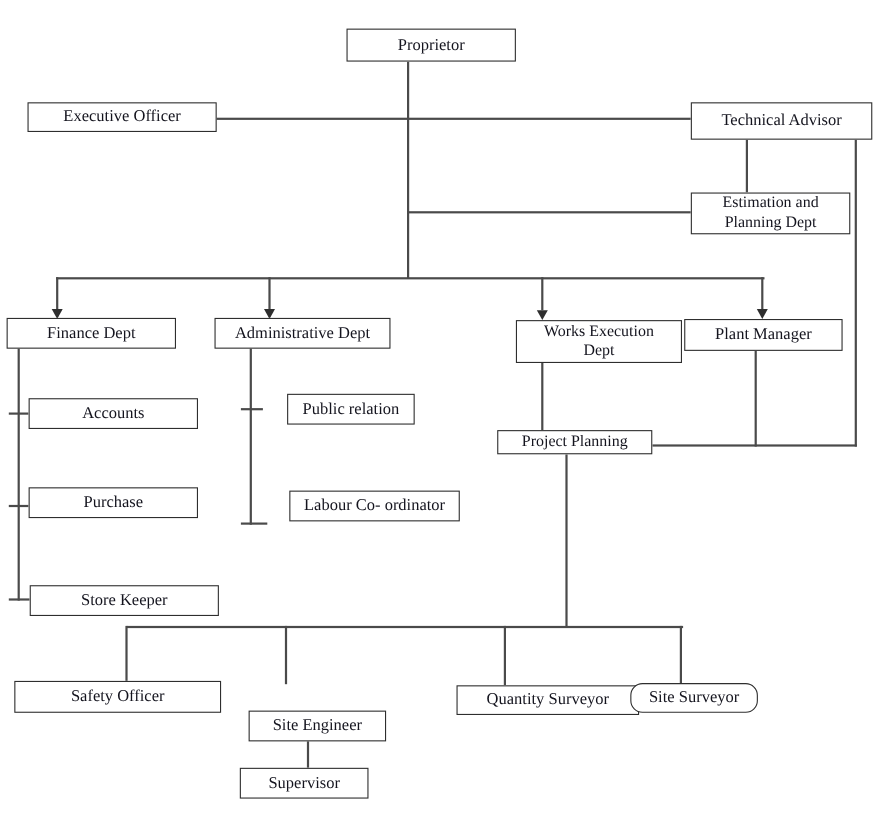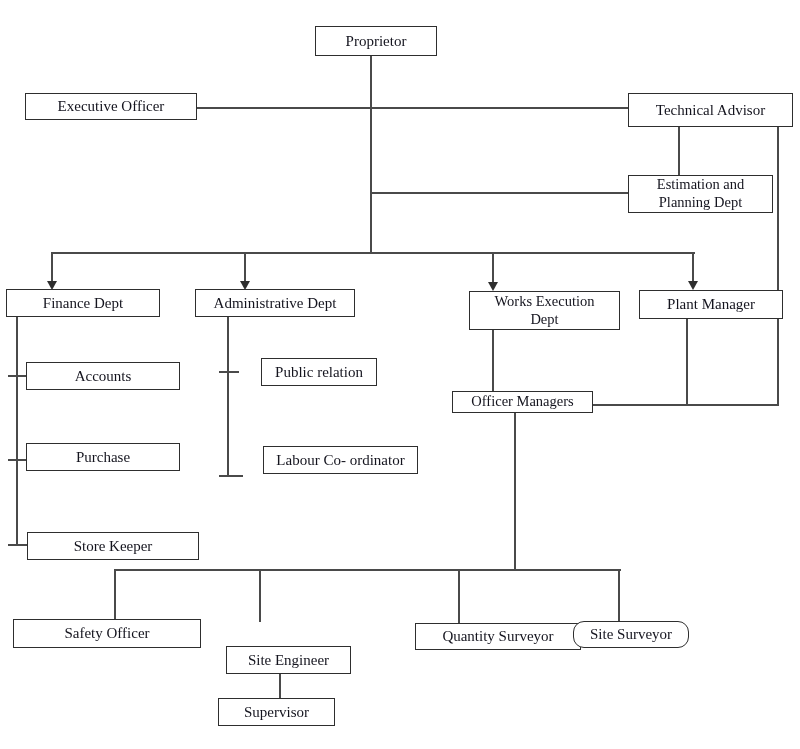--- a/index.html
+++ b/index.html
@@ -59,35 +59,35 @@
   <div class="vline" style="left:686px;top:319px;height:87px;"></div>
   <div class="vline" style="left:514px;top:413px;height:157px;"></div>
 
   <div class="hline" style="left:115px;top:569px;width:506px;"></div>
   <div class="vline" style="left:114px;top:569px;height:50px;"></div>
   <div class="vline" style="left:259px;top:569px;height:53px;"></div>
   <div class="vline" style="left:458px;top:569px;height:54px;"></div>
   <div class="vline" style="left:618px;top:569px;height:52px;"></div>
   <div class="vline" style="left:279px;top:650px;height:48px;"></div>
 
-  <div class="node" style="left:315px;top:26px;width:122px;height:30px;text-align:right;">Proprietor</div>
+  <div class="node" style="left:315px;top:26px;width:154px;height:30px;text-align:right;">Proprietor</div>
   <div class="node" style="left:25px;top:93px;width:172px;height:27px;">Executive Officer</div>
   <div class="node" style="left:628px;top:93px;width:165px;height:34px;">Technical Advisor</div>
   <div class="node small" style="left:628px;top:175px;width:145px;height:38px;">Estimation and
 Planning Dept</div>
   <div class="node" style="left:6px;top:289px;width:154px;height:28px;">Finance Dept</div>
   <div class="node" style="left:195px;top:289px;width:160px;height:28px;">Administrative Dept</div>
   <div class="node small" style="left:458px;top:291px;width:151px;height:39px;margin-left:11px;">Works Execution
 Dept</div>
-  <div class="node" style="left:622px;top:290px;width:144px;height:29px;margin-left:17px;">Plant Manager</div>
+  <div class="node" style="left:622px;top:290px;width:144px;height:29px;">Plant Manager</div>
   <div class="node" style="left:26px;top:362px;width:154px;height:28px;">Accounts</div>
   <div class="node" style="left:26px;top:443px;width:154px;height:28px;">Purchase</div>
   <div class="node" style="left:27px;top:532px;width:172px;height:28px;">Store Keeper</div>
   <div class="node" style="left:261px;top:358px;width:116px;height:28px;">Public relation</div>
   <div class="node" style="left:263px;top:446px;width:155px;height:28px;">Labour Co- ordinator</div>
-  <div class="node small" style="left:452px;top:391px;width:141px;height:22px;">Officer Managers</div>
+  <div class="node small" style="left:452px;top:391px;width:141px;height:22px;">Project Planning</div>
   <div class="node" style="left:13px;top:619px;width:188px;height:29px;">Safety Officer</div>
   <div class="node" style="left:226px;top:622px;width:125px;height:28px;margin-top:24px;">Site Engineer</div>
   <div class="node" style="left:415px;top:623px;width:166px;height:27px;">Quantity Surveyor</div>
   <div class="node" style="left:573px;top:621px;width:116px;height:27px;border-radius:11px;">Site Surveyor</div>
   <div class="node" style="left:218px;top:698px;width:117px;height:28px;">Supervisor</div>
 
 </div>
 
 </body></html>

